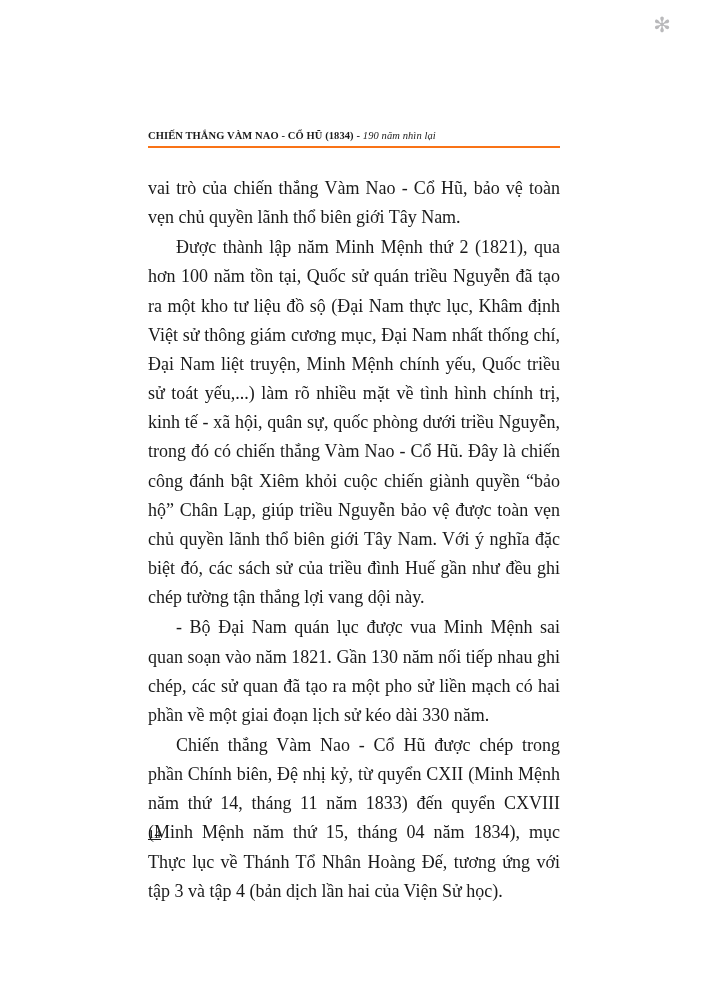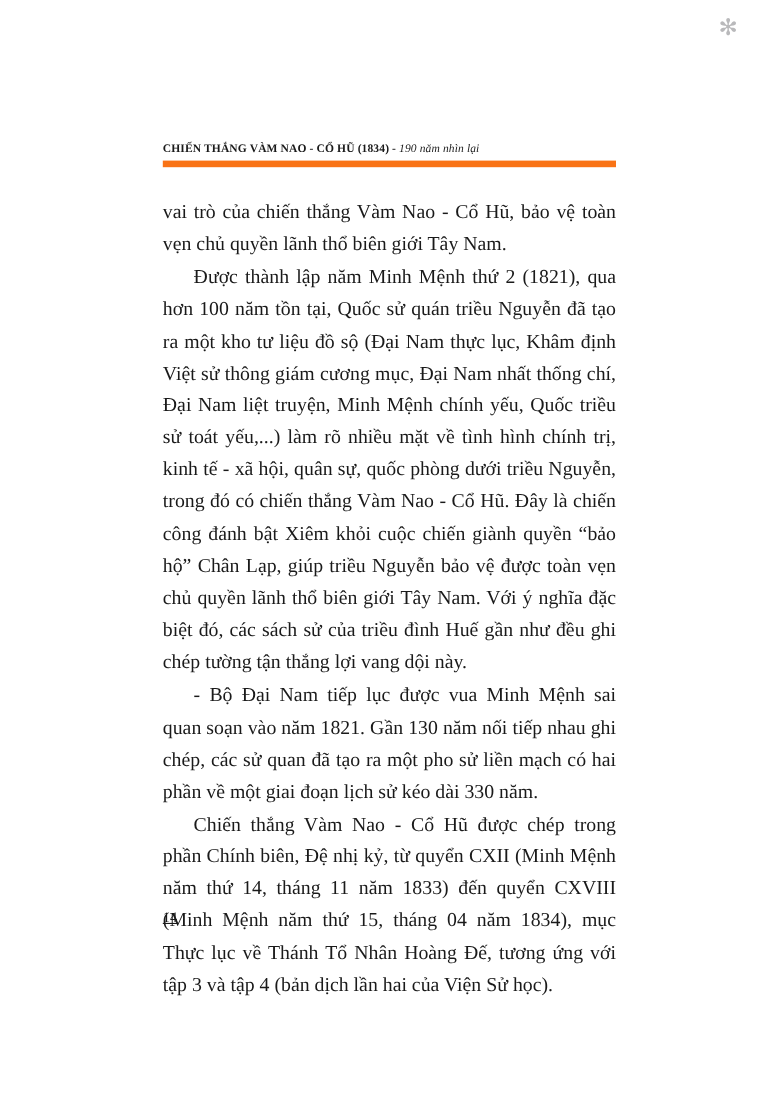--- a/index.html
+++ b/index.html
@@ -37,21 +37,21 @@
     position: absolute;
     left: 148px;
     top: 130px;
     width: 412px;
   }
   .running-head {
     font-size: 10.5px;
     letter-spacing: 0.1px;
     color: #1a1a1a;
     padding-bottom: 5px;
-    border-bottom: 6px solid #f97316;
+    border-bottom: 2px solid #f97316;
     white-space: nowrap;
   }
   .running-head .rh-bold {
     font-weight: bold;
   }
   .running-head .rh-italic {
     font-style: italic;
   }
   .body-text {
     margin-top: 26px;
@@ -104,21 +104,21 @@
 
     <div class="running-head">
       <span class="rh-bold">CHIẾN THẮNG VÀM NAO - CỔ HŨ (1834) - </span><span class="rh-italic">190 năm nhìn lại</span>
     </div>
 
     <div class="body-text">
       <p class="para noindent">vai trò của chiến thắng Vàm Nao - Cổ Hũ, bảo vệ toàn vẹn chủ quyền lãnh thổ biên giới Tây Nam.</p>
 
       <p class="para"><span>Được thành lập năm Minh Mệnh thứ 2 (1821), qua hơn 100 năm tồn tại, Quốc sử quán triều Nguyễn đã tạo ra một kho tư liệu đồ sộ (</span><span class="it">Đại Nam thực lục, Khâm định Việt sử thông giám cương mục, Đại Nam nhất thống chí, Đại Nam liệt truyện, Minh Mệnh chính yếu, Quốc triều sử toát yếu</span><span>,...) làm rõ nhiều mặt về tình hình chính trị, kinh tế - xã hội, quân sự, quốc phòng dưới triều Nguyễn, trong đó có chiến thắng Vàm Nao - Cổ Hũ. Đây là chiến công đánh bật Xiêm khỏi cuộc chiến giành quyền “bảo hộ” Chân Lạp, giúp triều Nguyễn bảo vệ được toàn vẹn chủ quyền lãnh thổ biên giới Tây Nam. Với ý nghĩa đặc biệt đó, các sách sử của triều đình Huế gần như đều ghi chép tường tận thắng lợi vang dội này.</span></p>
 
-      <p class="para"><span>- Bộ </span><span class="it">Đại Nam tiếp lục</span><span> được vua Minh Mệnh sai quan soạn vào năm 1821. Gần 130 năm nối tiếp nhau ghi chép, các sử quan đã tạo ra một pho sử liền mạch có hai phần về một giai đoạn lịch sử kéo dài 330 năm.</span></p>
+      <p class="para"><span>- Bộ </span><span class="it">Đại Nam quán lục</span><span> được vua Minh Mệnh sai quan soạn vào năm 1821. Gần 130 năm nối tiếp nhau ghi chép, các sử quan đã tạo ra một pho sử liền mạch có hai phần về một giai đoạn lịch sử kéo dài 330 năm.</span></p>
 
       <p class="para"><span>Chiến thắng Vàm Nao - Cổ Hũ được chép trong phần Chính biên, Đệ nhị kỷ, từ quyển CXII (Minh Mệnh năm thứ 14, tháng 11 năm 1833) đến quyển CXVIII (Minh Mệnh năm thứ 15, tháng 04 năm 1834), mục Thực lục về Thánh Tổ Nhân Hoàng Đế, tương ứng với tập 3 và tập 4 (bản dịch lần hai của Viện Sử học).</span></p>
 
     </div>
   </div>
 
   <div class="page-number">14</div>
 </div>
 
 </body></html>

